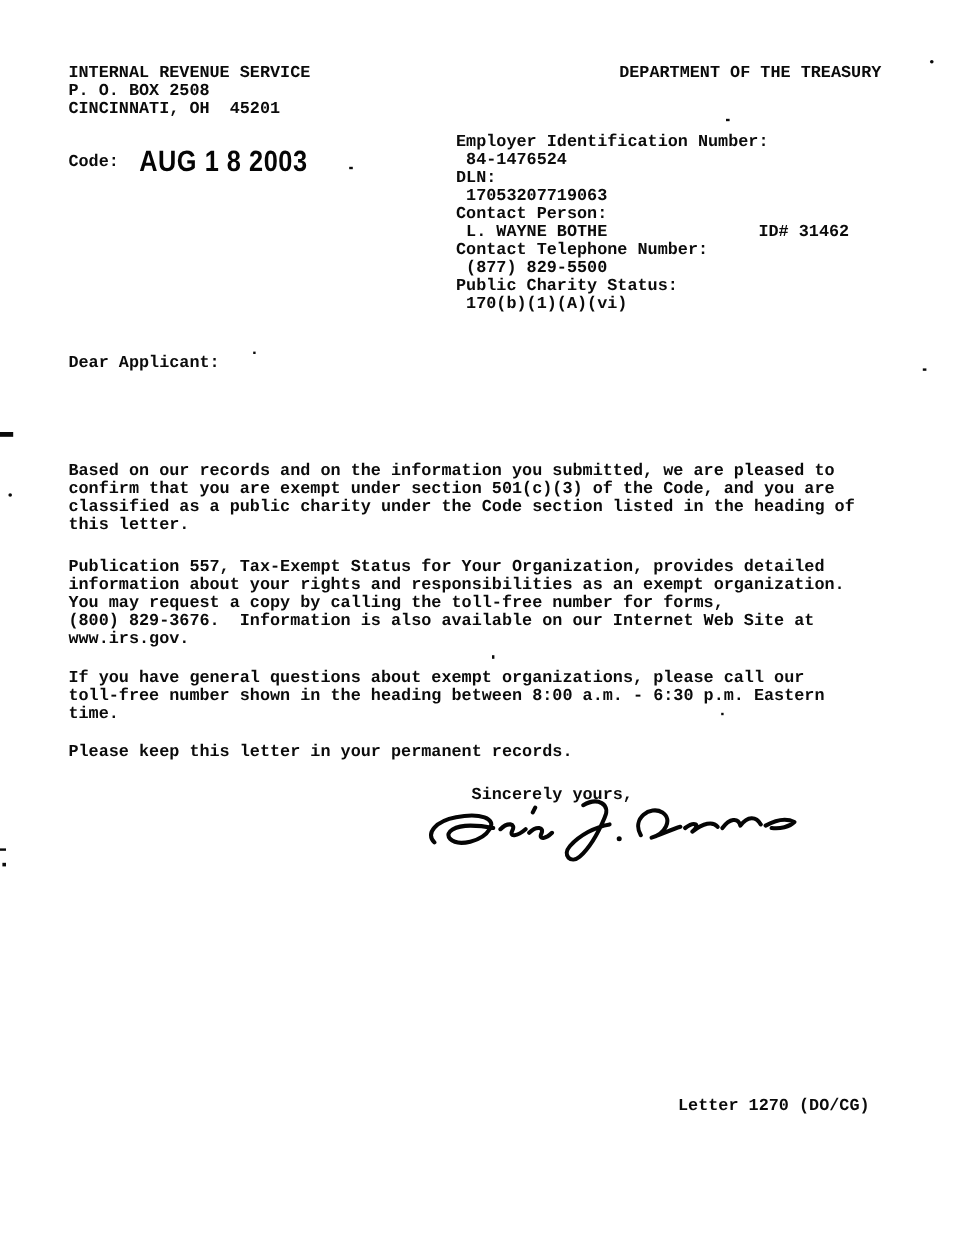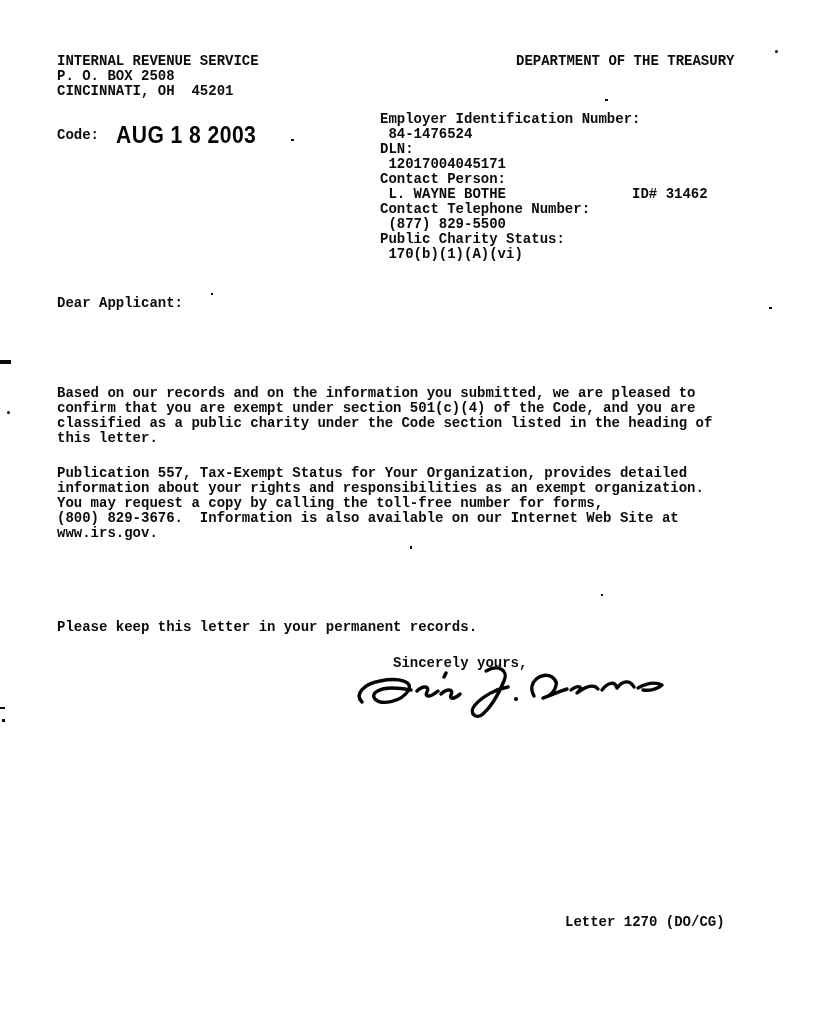--- a/index.html
+++ b/index.html
@@ -30,43 +30,46 @@
 
   <div class="t" style="left:516px;top:54px">DEPARTMENT OF THE TREASURY</div>
 
   <div class="t" style="left:57px;top:128px">Code:</div>
 
   <div class="stamp" style="left:116px;top:121px">AUG 1 8 2003</div>
 
   <div class="t" style="left:380px;top:112px">Employer Identification Number:
  84-1476524
 DLN:
- 12017004045171
+ 17053207719063
 Contact Person:
  L. WAYNE BOTHE               ID# 31462
 Contact Telephone Number:
  (877) 829-5500
 Public Charity Status:
  170(b)(1)(A)(vi)</div>
 
 
   <div class="t" style="left:57px;top:296px">Dear Applicant:</div>
 
 
   <div class="t" style="left:57px;top:386px">Based on our records and on the information you submitted, we are pleased to
-confirm that you are exempt under section 501(c)(4) of the Code, and you are
+confirm that you are exempt under section 501(c)(3) of the Code, and you are
 classified as a public charity under the Code section listed in the heading of
 this letter.</div>
 
   <div class="t" style="left:57px;top:466px">Publication 557, Tax-Exempt Status for Your Organization, provides detailed
 information about your rights and responsibilities as an exempt organization.
 You may request a copy by calling the toll-free number for forms,
 (800) 829-3676.  Information is also available on our Internet Web Site at
 www.irs.gov.</div>
 
+  <div class="t" style="left:57px;top:558px">If you have general questions about exempt organizations, please call our
+toll-free number shown in the heading between 8:00 a.m. - 6:30 p.m. Eastern
+time.</div>
 
   <div class="t" style="left:57px;top:620px">Please keep this letter in your permanent records.</div>
 
   <div class="t" style="left:393px;top:656px">Sincerely yours,</div>
 
   <svg class="sig" width="310" height="62" viewBox="0 0 310 62" fill="none" stroke="#050505" stroke-width="3.4" stroke-linecap="round" stroke-linejoin="round">
     <path d="M 6,42
       C -2,34 8,24 24,21 C 44,17 58,22 52,31 C 46,41 26,46 19,39
       C 14,33 24,28 36,28 C 44,28 50,29 55,30
       M 61,31 C 67,25 74,26 71,32 C 68,38 75,37 82,31

